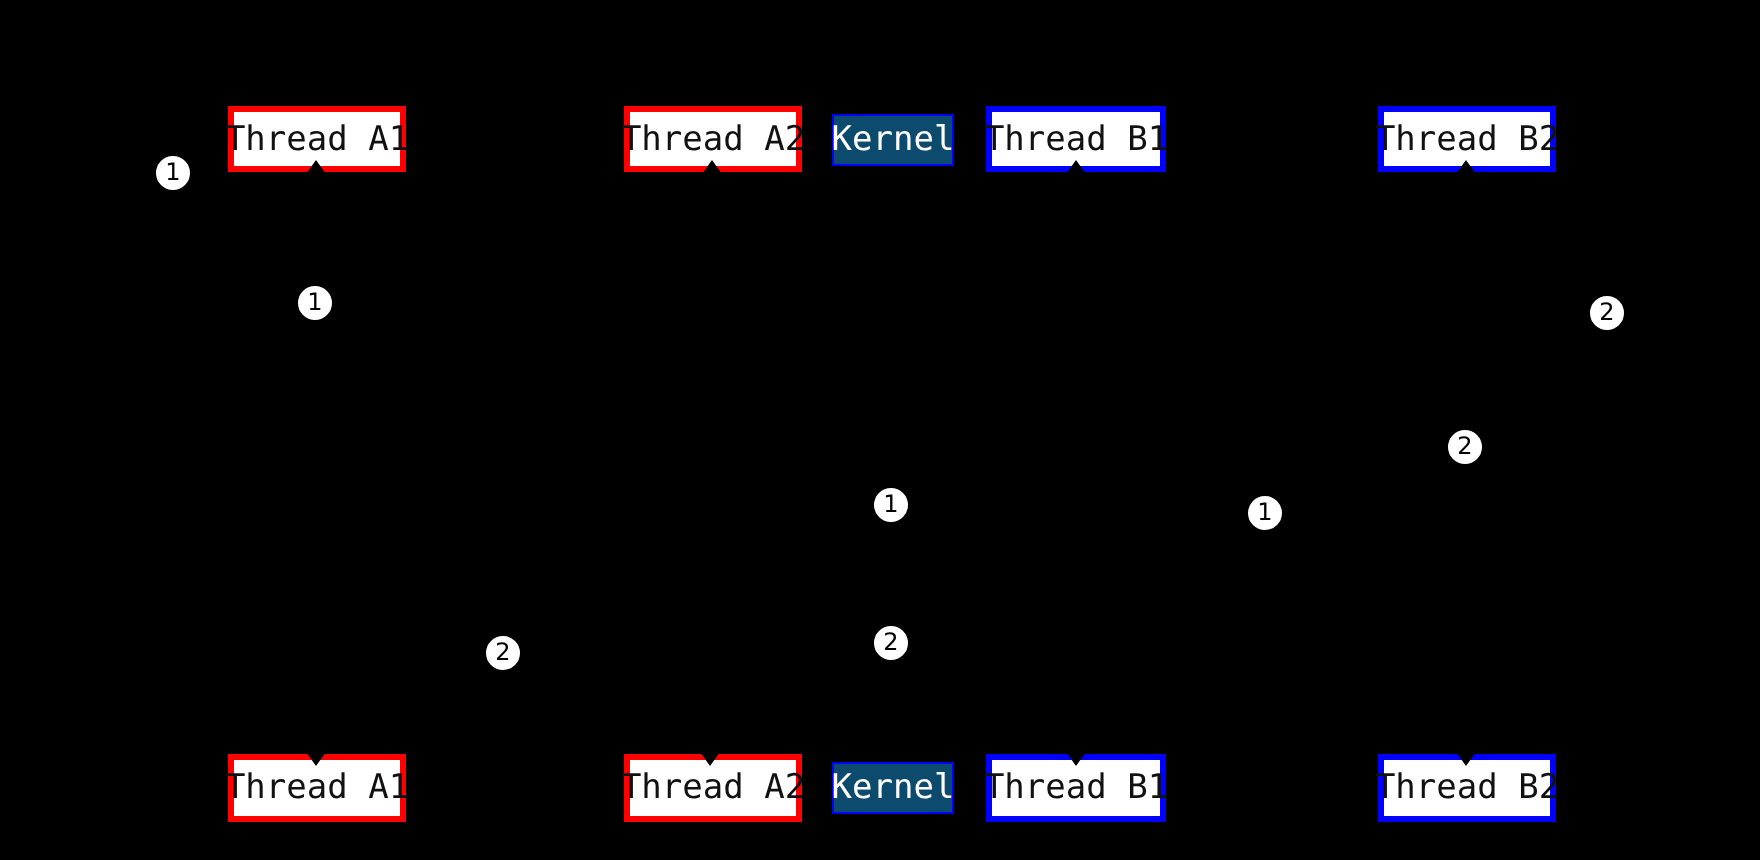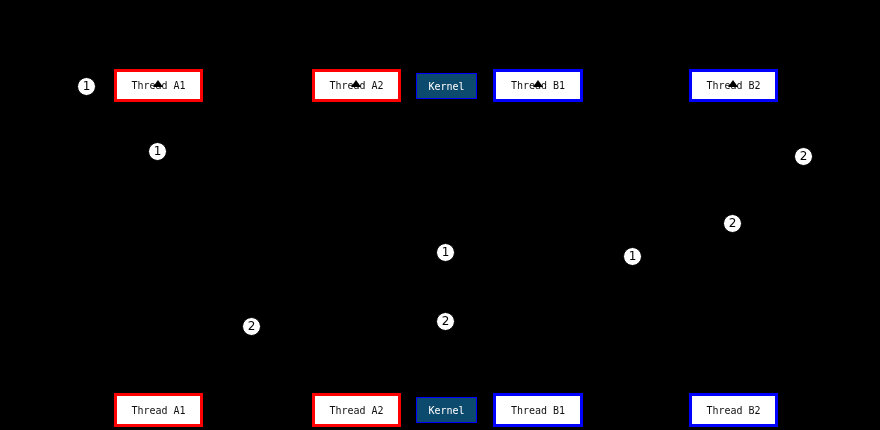--- a/index.html
+++ b/index.html
@@ -8,24 +8,23 @@
     width:880px; height:430px;
     background:#000;
     overflow:hidden;
     font-family:"DejaVu Sans Mono", monospace;
   }
   .node {
     position:absolute;
     box-sizing:border-box;
     background:#ffffff;
     display:flex; align-items:center; justify-content:center;
-    font-size:10px;
+    font-size:17px;
     color:#111111;
     white-space:nowrap;
-    margin-top:16px;
   }
   .node.red   { border:3px solid #ff0000; }
   .node.blue  { border:3px solid #0000ff; }
   .node.kernel{ background:#0c4a6e; color:#ffffff; border:1px solid #0000ff; }
   .marker {
     position:absolute;
     width:19px; height:19px;
     border-radius:50%;
     background:#ffffff;
     border:1px solid #000;

